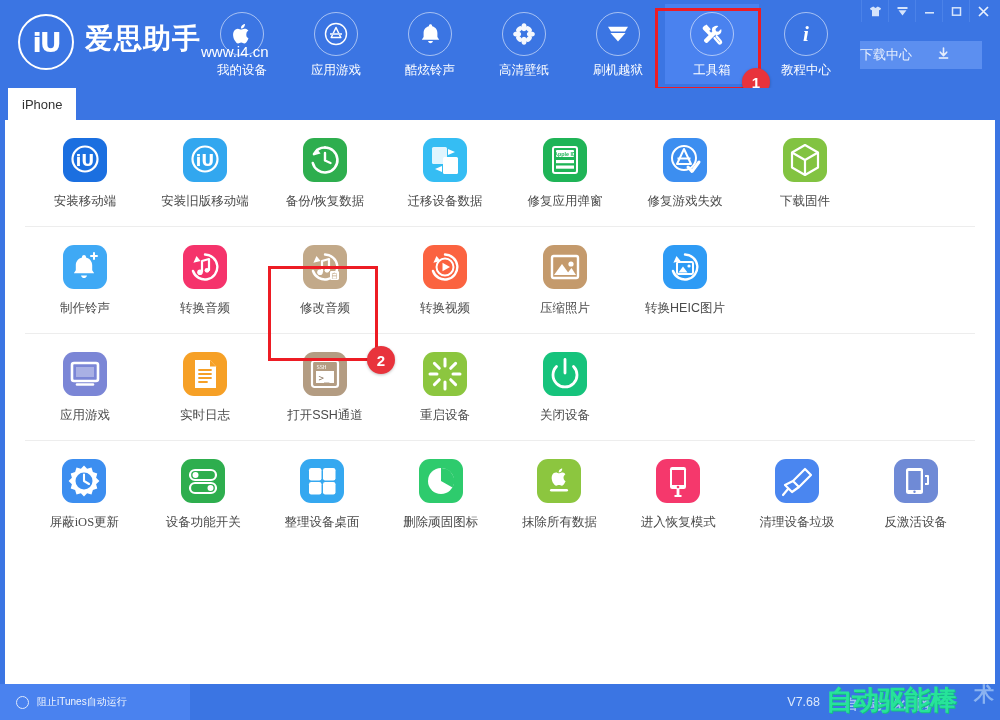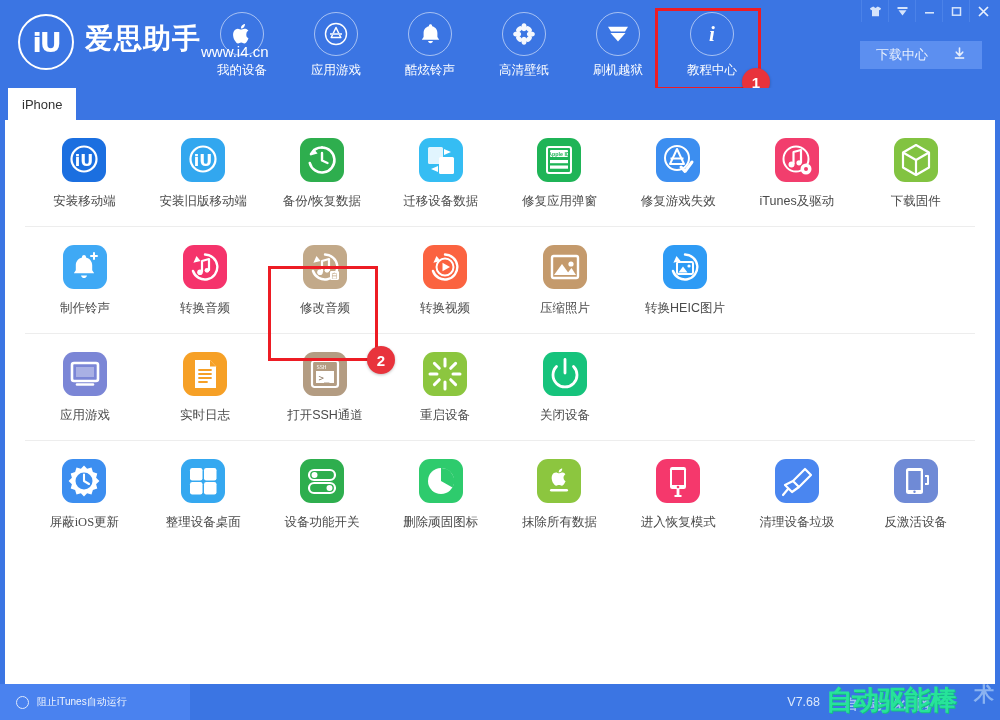--- a/index.html
+++ b/index.html
@@ -93,21 +93,21 @@
     display: flex; align-items: center; justify-content: center;
     box-shadow: 0 1px 3px rgba(0,0,0,0.25);
   }
   #badge1 { left: 742px; top: 68px; }
 
   .dl-center {
     position: absolute; right: 18px; top: 41px;
     width: 122px; height: 28px;
     background: #5c8ff0;
     color: #eaf1fd; font-size: 13px;
-    display: flex; align-items: center; justify-content: center; gap: 25px;
+    display: flex; align-items: center; gap: 25px;
     cursor: pointer;
   }
 
   
   .tabstrip {
     flex: 0 0 32px;
     background: #3b75e3;
     position: relative;
     padding-left: 8px;
     display: flex; align-items: flex-end;
@@ -310,20 +310,34 @@
       <div class="nav-item">
         <div class="nav-ic">
           <svg width="24" height="22" viewBox="0 0 24 22">
               <path d="M12 3.8 L2 3.8 L5 8.5 L12 8.5 Z M12 3.8 L22 3.8 L19 8.5 L12 8.5 Z" fill="#fff"></path>
               <path d="M4.5 10 L19.5 10 L12 18.5 Z" fill="#fff"></path>
             </svg>
         </div>
         <div class="nav-lb">刷机越狱</div>
       </div>
 
+      <div class="nav-item active">
+        <div class="nav-ic">
+          <svg width="24" height="24" viewBox="0 0 24 24">
+              <g fill="#fff">
+                <path d="M4.6 3.4 L3.1 5 c-.6.7-.6 1.8 0 2.4 l7.7 7.8 2.4-2.4 -7.8-7.7 c-.3-.4-.5-1-.8-1.7z" transform="rotate(0 12 12)"></path>
+                <path d="M13.2 4.8 c-1.3 1.3-1.6 3.2-.9 4.8 l-8 8 c-.5.5-.5 1.3 0 1.8 l1.3 1.3 c.5.5 1.3.5 1.8 0 l8-8 c1.6.7 3.5.4 4.8-.9 1.3-1.3 1.6-3.2.9-4.8 l-2.8 2.8 -2.3-.5 -.5-2.3 2.8-2.8 c-1.6-.7-3.5-.4-4.8.9z"></path>
+                <path d="M3.3 18.1 l5.2-5.2 2.4 2.4 -5.2 5.2 c-.6.6-1.8.6-2.4 0 -.7-.7-.7-1.8 0-2.4z" opacity="0"></path>
+              </g>
+              <path d="M4 4.2 L6.5 2.6 L10.8 7.2 L8.6 9.4 Z" fill="#fff"></path>
+              <path d="M16.6 14.2 L20.8 19.2 c.5.6.4 1.4-.1 1.9 -.6.5-1.4.5-1.9-.1 l-4.3-5" stroke="#fff" stroke-width="2.2" fill="none" stroke-linecap="round"></path>
+            </svg>
+        </div>
+        <div class="nav-lb">工具箱</div>
+      </div>
 
       <div class="nav-item">
         <div class="nav-ic">
           <svg width="14" height="24" viewBox="0 0 14 24">
               <text x="7" y="19" font-family="Liberation Serif, serif" font-size="21" font-style="italic" font-weight="bold" fill="#fff" text-anchor="middle">i</text>
             </svg>
         </div>
         <div class="nav-lb">教程中心</div>
       </div>
     </div>
@@ -414,34 +428,20 @@
             <svg width="44" height="44" viewBox="0 0 44 44">
                 <circle cx="21" cy="20" r="12" fill="none" stroke="#fff" stroke-width="2"></circle>
                 <path d="M21 11 L28 26 L14 26 Z" fill="none" stroke="#fff" stroke-width="2" stroke-linejoin="round"></path>
                 <path d="M14.5 20.5 L27.5 20.5" stroke="#fff" stroke-width="2"></path>
                 <path d="M25 29 L29 33.5 L36 24" fill="none" stroke="#fff" stroke-width="3" stroke-linecap="round" stroke-linejoin="round"></path>
               </svg>
           </div>
           <div class="lbl">修复游戏失效</div>
         </div>
 
-        <div class="cell">
-          <div class="ico" style="background:#f23e6d">
-            <svg width="44" height="44" viewBox="0 0 44 44">
-                <circle cx="21" cy="21" r="12.5" fill="none" stroke="#fff" stroke-width="2"></circle>
-                <path d="M26 12 L26 24.5" stroke="#fff" stroke-width="2.2" stroke-linecap="round"></path>
-                <path d="M26 12 L18.5 14 L18.5 26" stroke="#fff" stroke-width="2.2" fill="none" stroke-linejoin="round"></path>
-                <circle cx="16.5" cy="26.5" r="3" fill="#fff"></circle>
-                <circle cx="24" cy="24.8" r="2.6" fill="#fff"></circle>
-                <circle cx="31" cy="31" r="5.5" fill="#fff"></circle>
-                <circle cx="31" cy="31" r="2" fill="#f23e6d"></circle>
-              </svg>
-          </div>
-          <div class="lbl">iTunes及驱动</div>
-        </div>
 
         <div class="cell">
           <div class="ico" style="background:#82c341">
             <svg width="44" height="44" viewBox="0 0 44 44">
                 <path d="M22 7 L35 14.5 L35 29.5 L22 37 L9 29.5 L9 14.5 Z" fill="none" stroke="#fff" stroke-width="2.2" stroke-linejoin="round"></path>
                 <path d="M9 14.5 L22 22 L35 14.5 M22 22 L22 37" stroke="#fff" stroke-width="2.2" fill="none" stroke-linejoin="round"></path>
               </svg>
           </div>
           <div class="lbl">下载固件</div>
         </div>
@@ -597,41 +597,41 @@
             <svg width="44" height="44" viewBox="0 0 44 44">
                 <path d="M22 6.5 l3.1 3.3 4.4-1.2 1.4 4.4 4.4 1.4-1.2 4.4 3.3 3.2-3.3 3.2 1.2 4.4-4.4 1.4-1.4 4.4-4.4-1.2-3.1 3.3-3.1-3.3-4.4 1.2-1.4-4.4-4.4-1.4 1.2-4.4-3.3-3.2 3.3-3.2-1.2-4.4 4.4-1.4 1.4-4.4 4.4 1.2z" fill="#fff"></path>
                 <circle cx="22" cy="22" r="8.5" fill="#3c8ef0"></circle>
                 <path d="M22 15.5 L22 22 L27 25" stroke="#fff" stroke-width="2.1" fill="none" stroke-linecap="round" stroke-linejoin="round"></path>
               </svg>
           </div>
           <div class="lbl">屏蔽iOS更新</div>
         </div>
 
         <div class="cell">
+          <div class="ico" style="background:#2eae4e">
+            <svg width="44" height="44" viewBox="0 0 44 44">
+                <rect x="9" y="11" width="26" height="10" rx="5" fill="none" stroke="#fff" stroke-width="2.2"></rect>
+                <circle cx="14.5" cy="16" r="3" fill="#fff"></circle>
+                <rect x="9" y="24" width="26" height="10" rx="5" fill="none" stroke="#fff" stroke-width="2.2"></rect>
+                <circle cx="29.5" cy="29" r="3" fill="#fff"></circle>
+              </svg>
+          </div>
+          <div class="lbl">设备功能开关</div>
+        </div>
+
+        <div class="cell">
           <div class="ico" style="background:#35a8f0">
             <svg width="44" height="44" viewBox="0 0 44 44">
                 <rect x="9" y="9" width="12.5" height="12.5" rx="2.2" fill="#fff"></rect>
                 <rect x="23" y="9" width="12.5" height="12.5" rx="2.2" fill="#fff"></rect>
                 <rect x="9" y="23" width="12.5" height="12.5" rx="2.2" fill="#fff"></rect>
                 <rect x="23" y="23" width="12.5" height="12.5" rx="2.2" fill="#fff"></rect>
               </svg>
           </div>
           <div class="lbl">整理设备桌面</div>
-        </div>
-
-        <div class="cell">
-          <div class="ico" style="background:#2eae4e">
-            <svg width="44" height="44" viewBox="0 0 44 44">
-                <rect x="9" y="11" width="26" height="10" rx="5" fill="none" stroke="#fff" stroke-width="2.2"></rect>
-                <circle cx="14.5" cy="16" r="3" fill="#fff"></circle>
-                <rect x="9" y="24" width="26" height="10" rx="5" fill="none" stroke="#fff" stroke-width="2.2"></rect>
-                <circle cx="29.5" cy="29" r="3" fill="#fff"></circle>
-              </svg>
-          </div>
-          <div class="lbl">设备功能开关</div>
         </div>
 
         <div class="cell">
           <div class="ico" style="background:#2ecb6d">
             <svg width="44" height="44" viewBox="0 0 44 44">
                 <circle cx="22" cy="22" r="13" fill="#fff"></circle>
                 <path d="M22 22 L22 9 A13 13 0 0 1 33.5 28.5 Z" fill="#2ecb6d"></path>
               </svg>
           </div>
           <div class="lbl">删除顽固图标</div>

